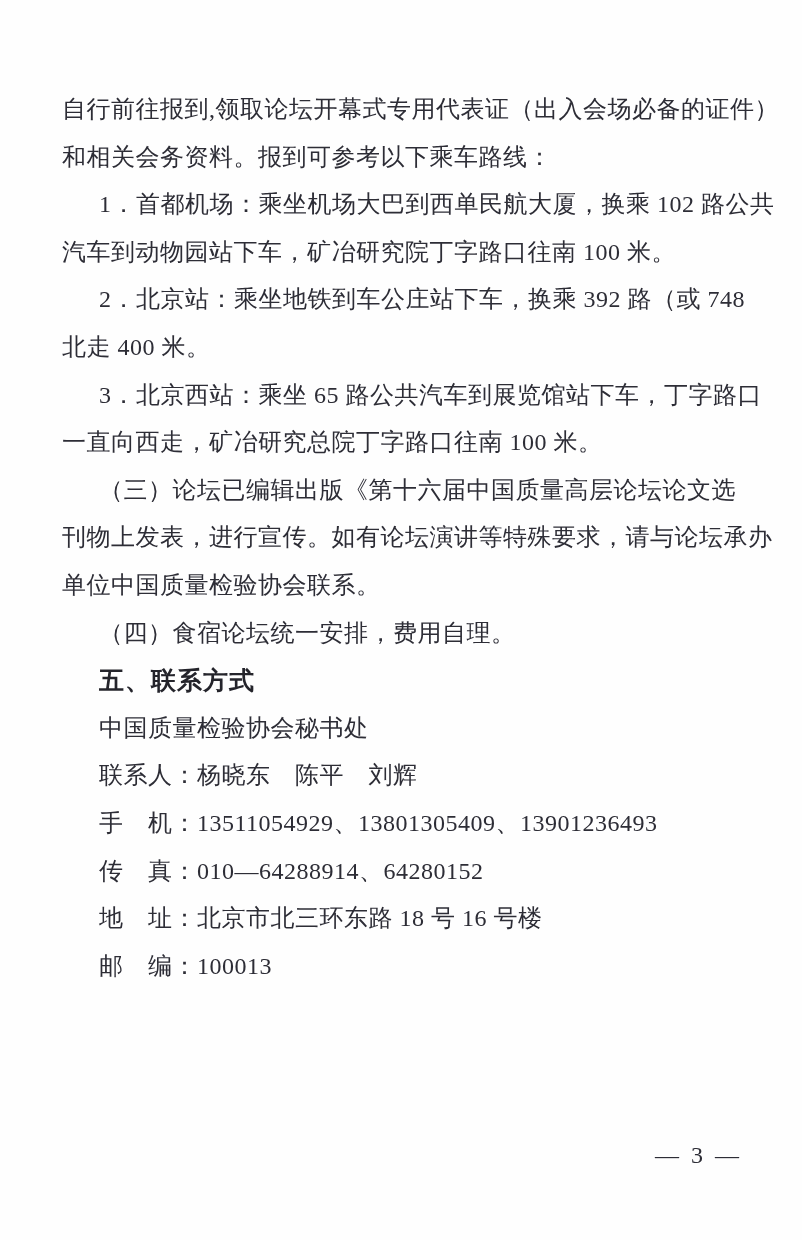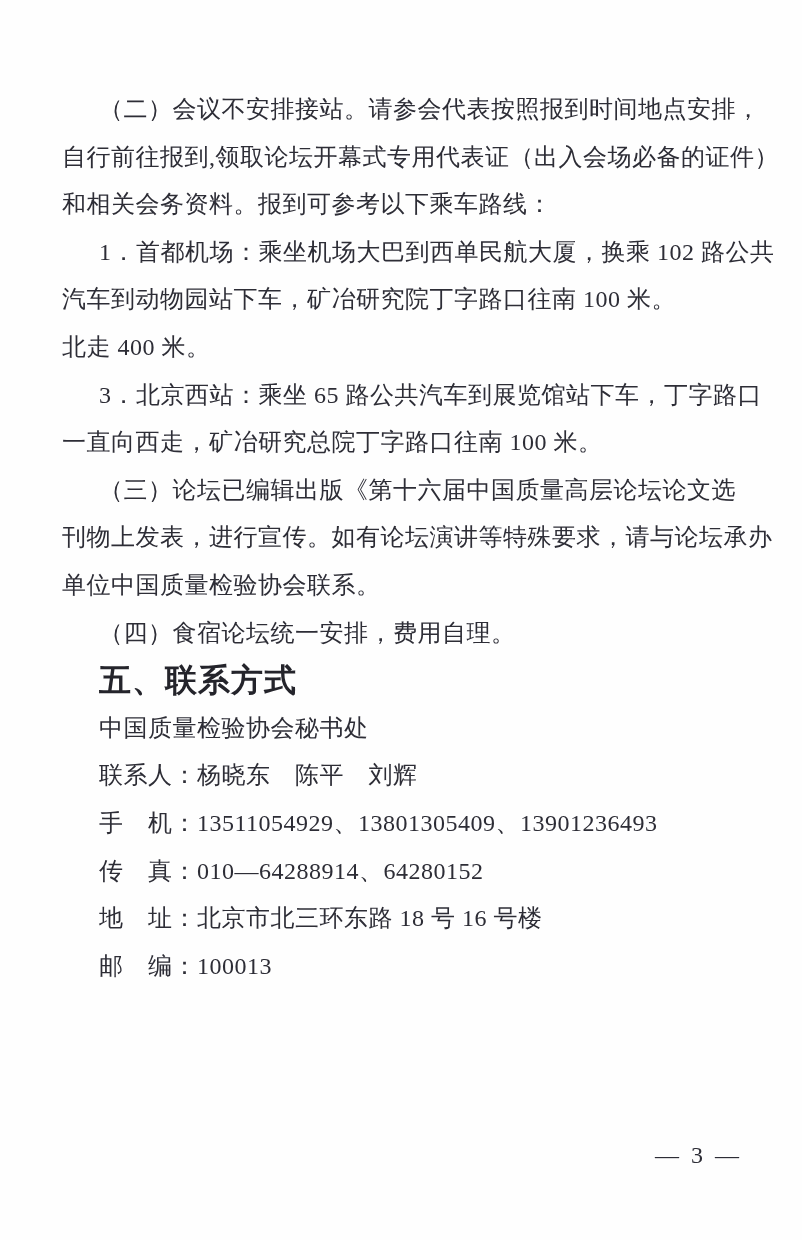--- a/index.html
+++ b/index.html
@@ -30,43 +30,43 @@
     white-space: nowrap;
     overflow: visible;
   }
   .ln.ind {
     padding-left: 37px;
   }
   .ln.hd {
     font-family: "Liberation Sans", "DejaVu Sans", sans-serif;
     font-weight: bold;
     color: #24242b;
-    font-size: 32px;
+    font-size: 25px;
     letter-spacing: 1px;
   }
   .page-number {
     position: absolute;
     top: 1142px;
     right: 60px;
     font-size: 24px;
     letter-spacing: 3px;
     color: #2d2d36;
     white-space: nowrap;
   }
 </style>
 </head>
 <body>
 
 <div class="page">
   <div class="content">
-    <div class="ln ind">（二）会议不安排接站。请参会代表按照报到时间地点安排，</div>
     <div class="ln">自行前往报到,领取论坛开幕式专用代表证（出入会场必备的证件）</div>
     <div class="ln">和相关会务资料。报到可参考以下乘车路线：</div>
     <div class="ln ind">1．首都机场：乘坐机场大巴到西单民航大厦，换乘 102 路公共</div>
     <div class="ln">汽车到动物园站下车，矿冶研究院丁字路口往南 100 米。</div>
+    <div class="ln ind">2．北京站：乘坐地铁到车公庄站下车，换乘 392 路（或 748</div>
     <div class="ln">北走 400 米。</div>
     <div class="ln ind">3．北京西站：乘坐 65 路公共汽车到展览馆站下车，丁字路口</div>
     <div class="ln">一直向西走，矿冶研究总院丁字路口往南 100 米。</div>
     <div class="ln ind">（三）论坛已编辑出版《第十六届中国质量高层论坛论文选</div>
     <div class="ln">刊物上发表，进行宣传。如有论坛演讲等特殊要求，请与论坛承办</div>
     <div class="ln">单位中国质量检验协会联系。</div>
     <div class="ln ind">（四）食宿论坛统一安排，费用自理。</div>
     <div class="ln ind hd">五、联系方式</div>
     <div class="ln ind">中国质量检验协会秘书处</div>
     <div class="ln ind">联系人：杨晓东　陈平　刘辉</div>

